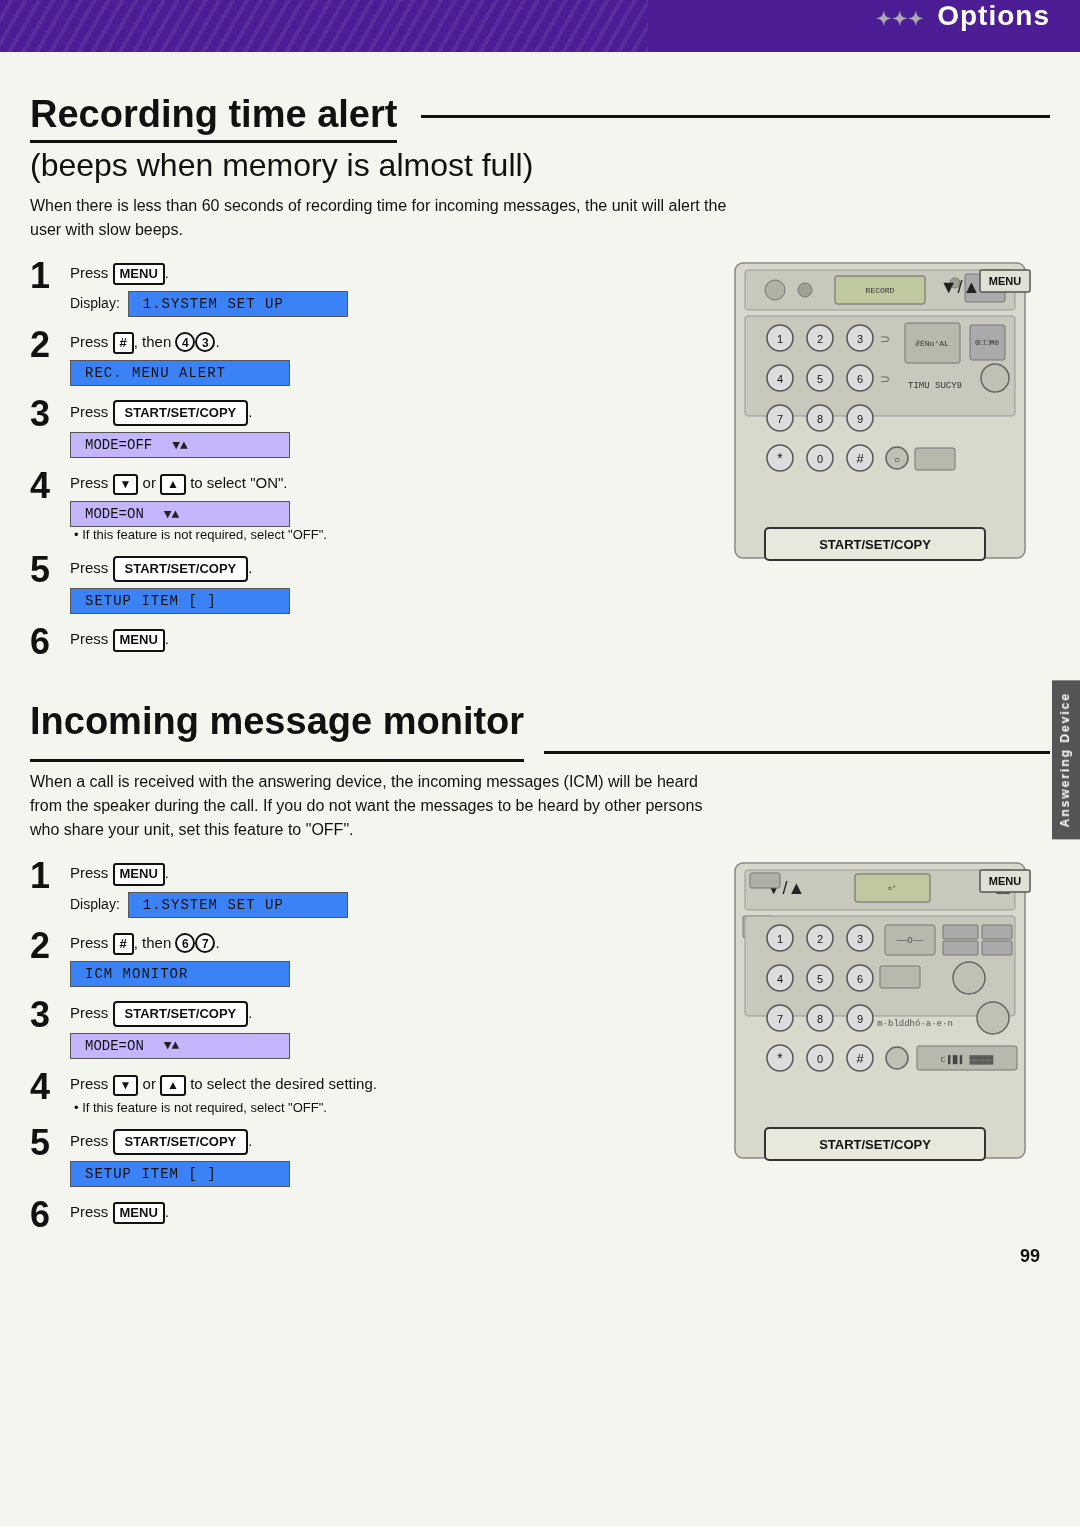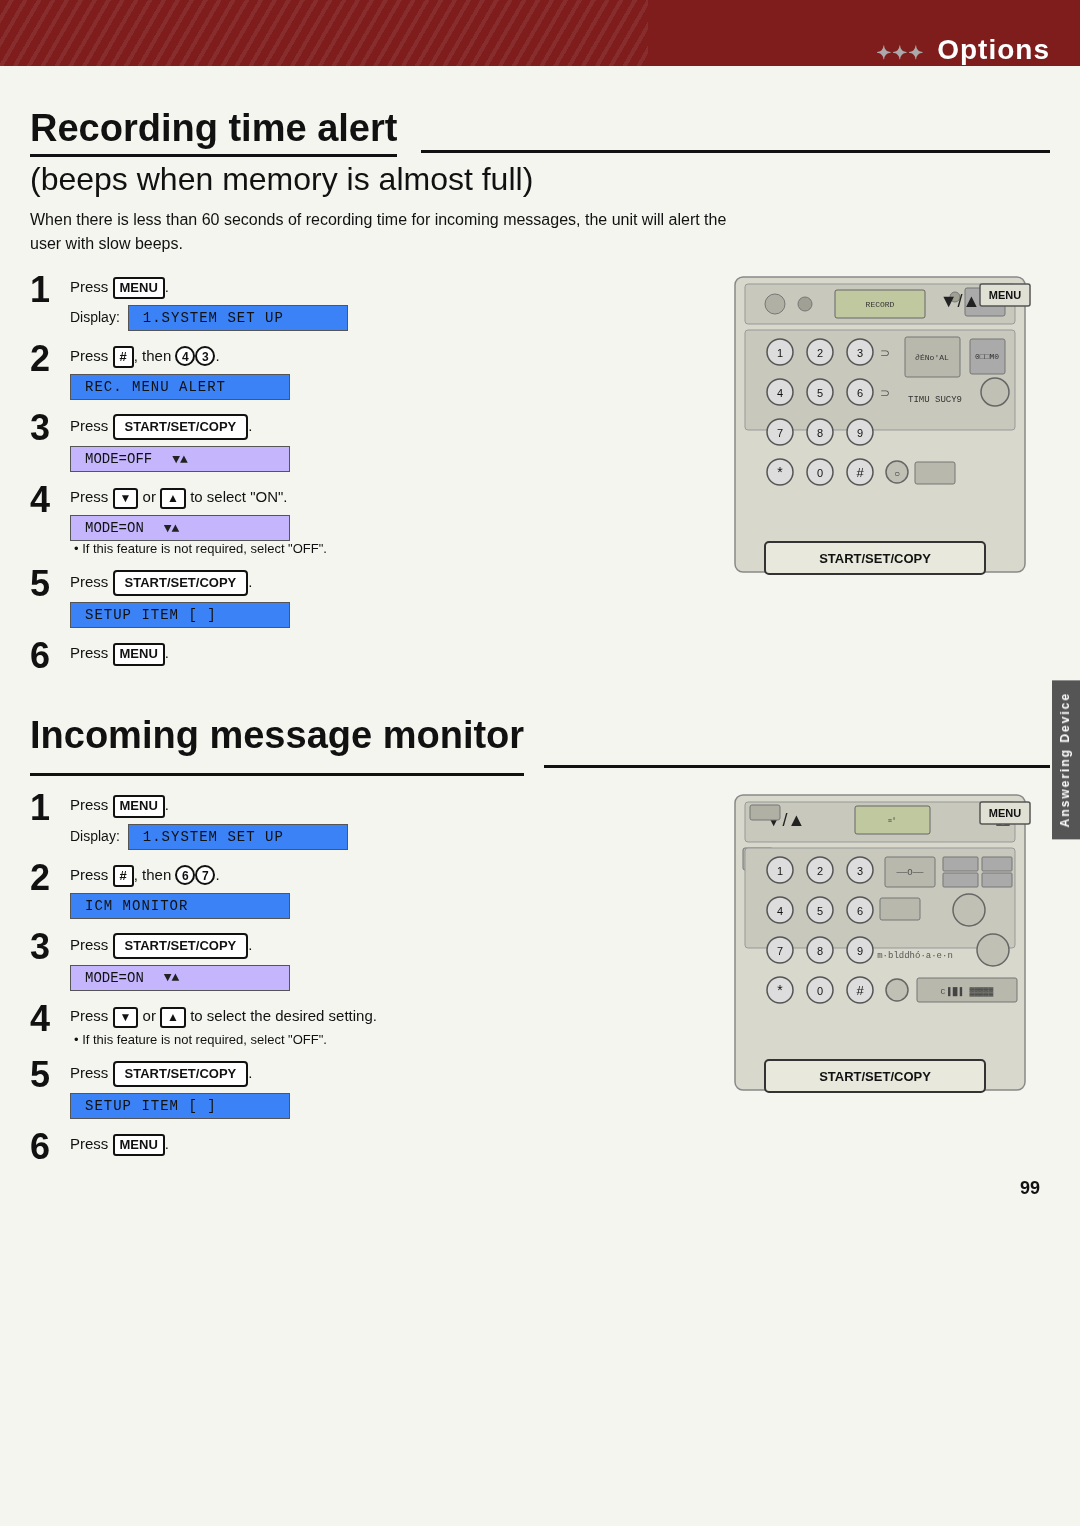--- a/index.html
+++ b/index.html
@@ -8,24 +8,24 @@
       min-height: 1526px;
       background: #f5f5f0;
       font-family: Arial, Helvetica, sans-serif;
       font-size: 15px;
       color: #111;
       position: relative;
     }
 
     
     .header {
-      background: #7f1d1d;
-      height: 66px;
+      background: #4c1d95;
+      height: 52px;
       display: flex;
-      align-items: flex-end;
+      align-items: flex-start;
       justify-content: flex-end;
       padding-right: 30px;
       position: relative;
       overflow: hidden;
     }
     .header-decoration {
       position: absolute;
       left: 0; top: 0;
       width: 60%;
       height: 100%;
@@ -255,21 +255,21 @@
   <div class="header-decoration"></div>
   <span class="header-title">
     <span class="icon-decoration">✦✦✦</span>
     <span>Options</span>
   </span>
 </div>
 
 <div class="page">
 
   <div class="section-divider">
-    <div style="display:flex;align-items:flex-end;gap:14px;">
+    <div style="display:flex;align-items:center;gap:14px;">
       <span class="section-title">Recording time alert</span>
       <div class="section-title-line"></div>
     </div>
     <div class="section-subtitle">(beeps when memory is almost full)</div>
     <div class="section-desc">When there is less than 60 seconds of recording time for incoming messages, the unit will alert the user with slow beeps.</div>
   </div>
 
   <div class="two-col">
 
     <div class="col-left">
@@ -413,20 +413,21 @@
         <text x="150" y="291" text-anchor="middle" font-size="13" font-weight="bold" fill="#111" font-family="Arial">START/SET/COPY</text>
       </svg>
     </div>
   </div>
 
   <div class="section-divider" style="margin-top:30px;">
     <div style="display:flex;align-items:flex-end;gap:10px;">
       <span style="font-size:38px;font-weight:bold;border-bottom:3px solid #111;padding-bottom:16px;">Incoming message monitor</span>
       <div class="section-title-line"></div>
     </div>
+    <div class="section-desc" style="margin-top:8px;">When a call is received with the answering device, the incoming messages (ICM) will be heard from the speaker during the call. If you do not want the messages to be heard by other persons who share your unit, set this feature to "OFF".</div>
   </div>
 
   <div class="two-col">
 
     <div class="col-left">
 
       <div class="step">
         <div class="step-num">1</div>
         <div class="step-content">
           <div class="step-text">

